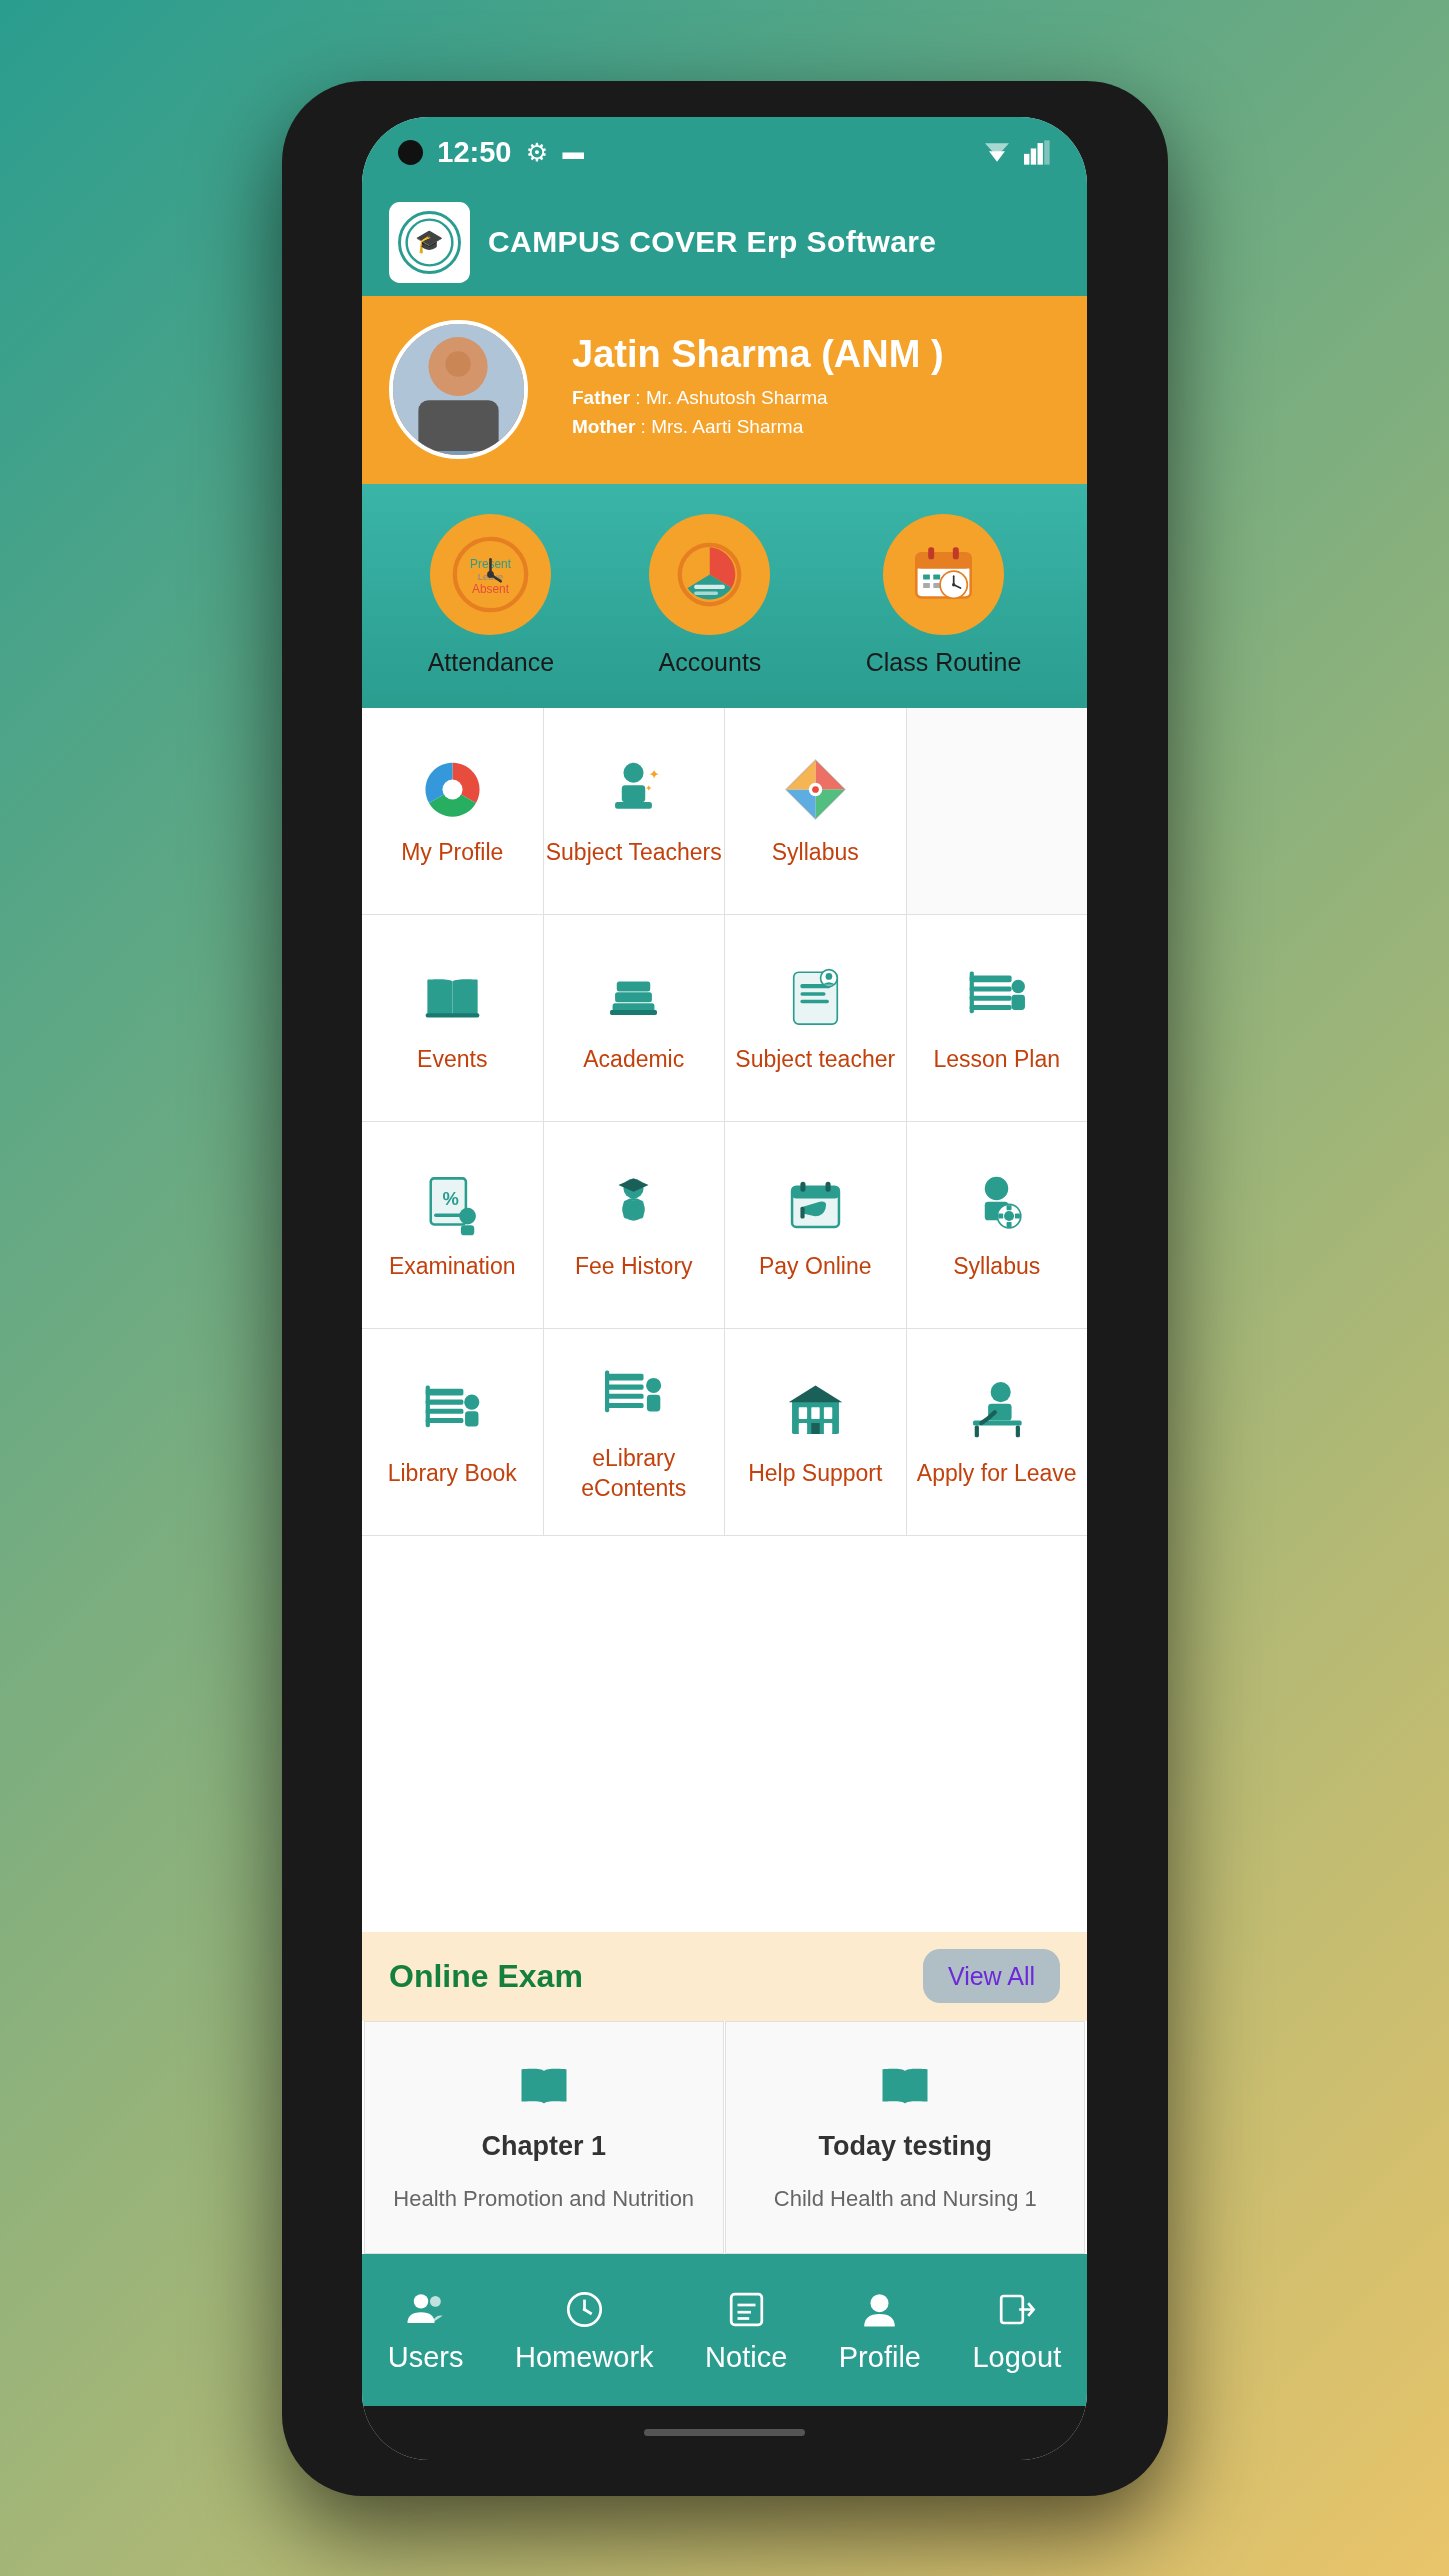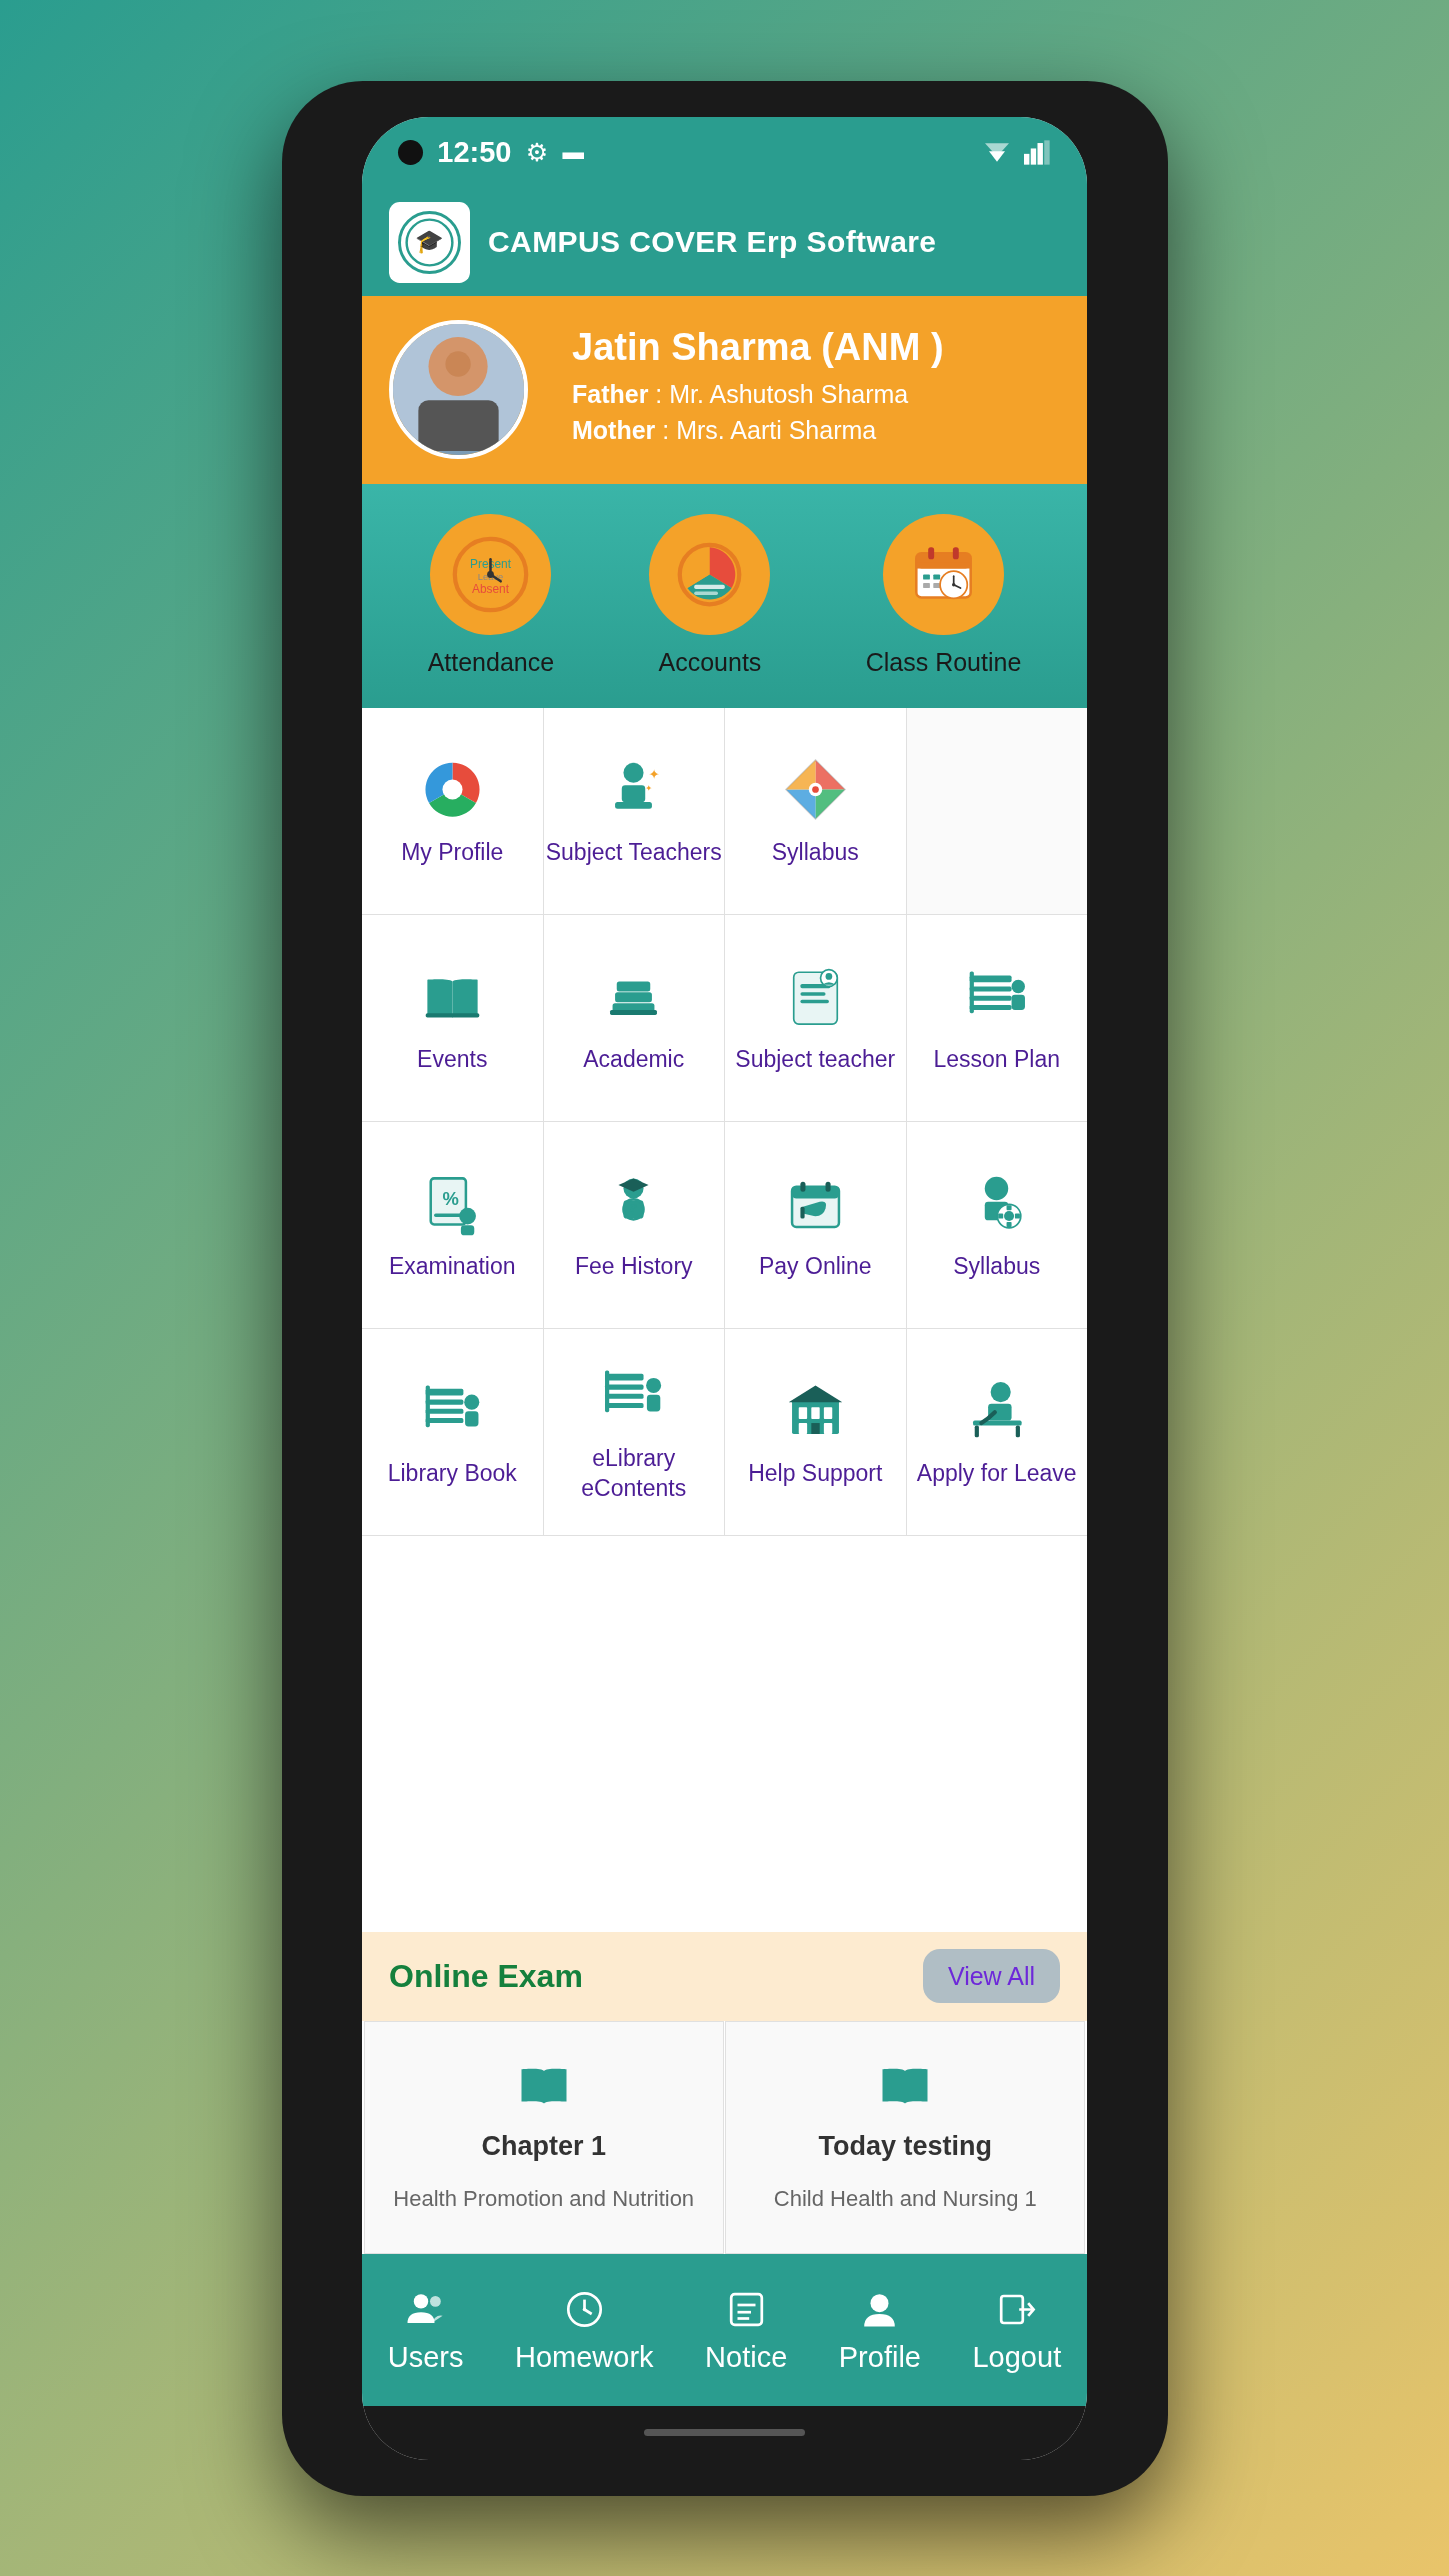--- a/index.html
+++ b/index.html
@@ -139,21 +139,21 @@
       flex: 1;
     }
     .profile-name {
       color: white;
       font-size: 38px;
       font-weight: bold;
       margin-bottom: 10.7px;
     }
     .profile-detail {
       color: white;
-      font-size: 25px;
+      font-size: 19px;
       margin-bottom: 7.2px;
     }
     .profile-detail strong {
       font-weight: bold;
     }
 
     
     .quick-stats {
       background: linear-gradient(180deg, #3ab5a8 0%, #2a9d8f 100%);
       height: 224px;
@@ -226,21 +226,21 @@
       display: flex;
       align-items: center;
       justify-content: center;
     }
     .menu-icon svg {
       width: 67px;
       height: 67px;
     }
     .menu-label {
       font-size: 23px;
-      color: #4c1d95;
+      color: #c2410c;
       text-align: center;
       line-height: 1.3;
     }
 
     
     .online-exam-header {
       background: #fdebd0;
       height: 89px;
       display: flex;
       align-items: center;

